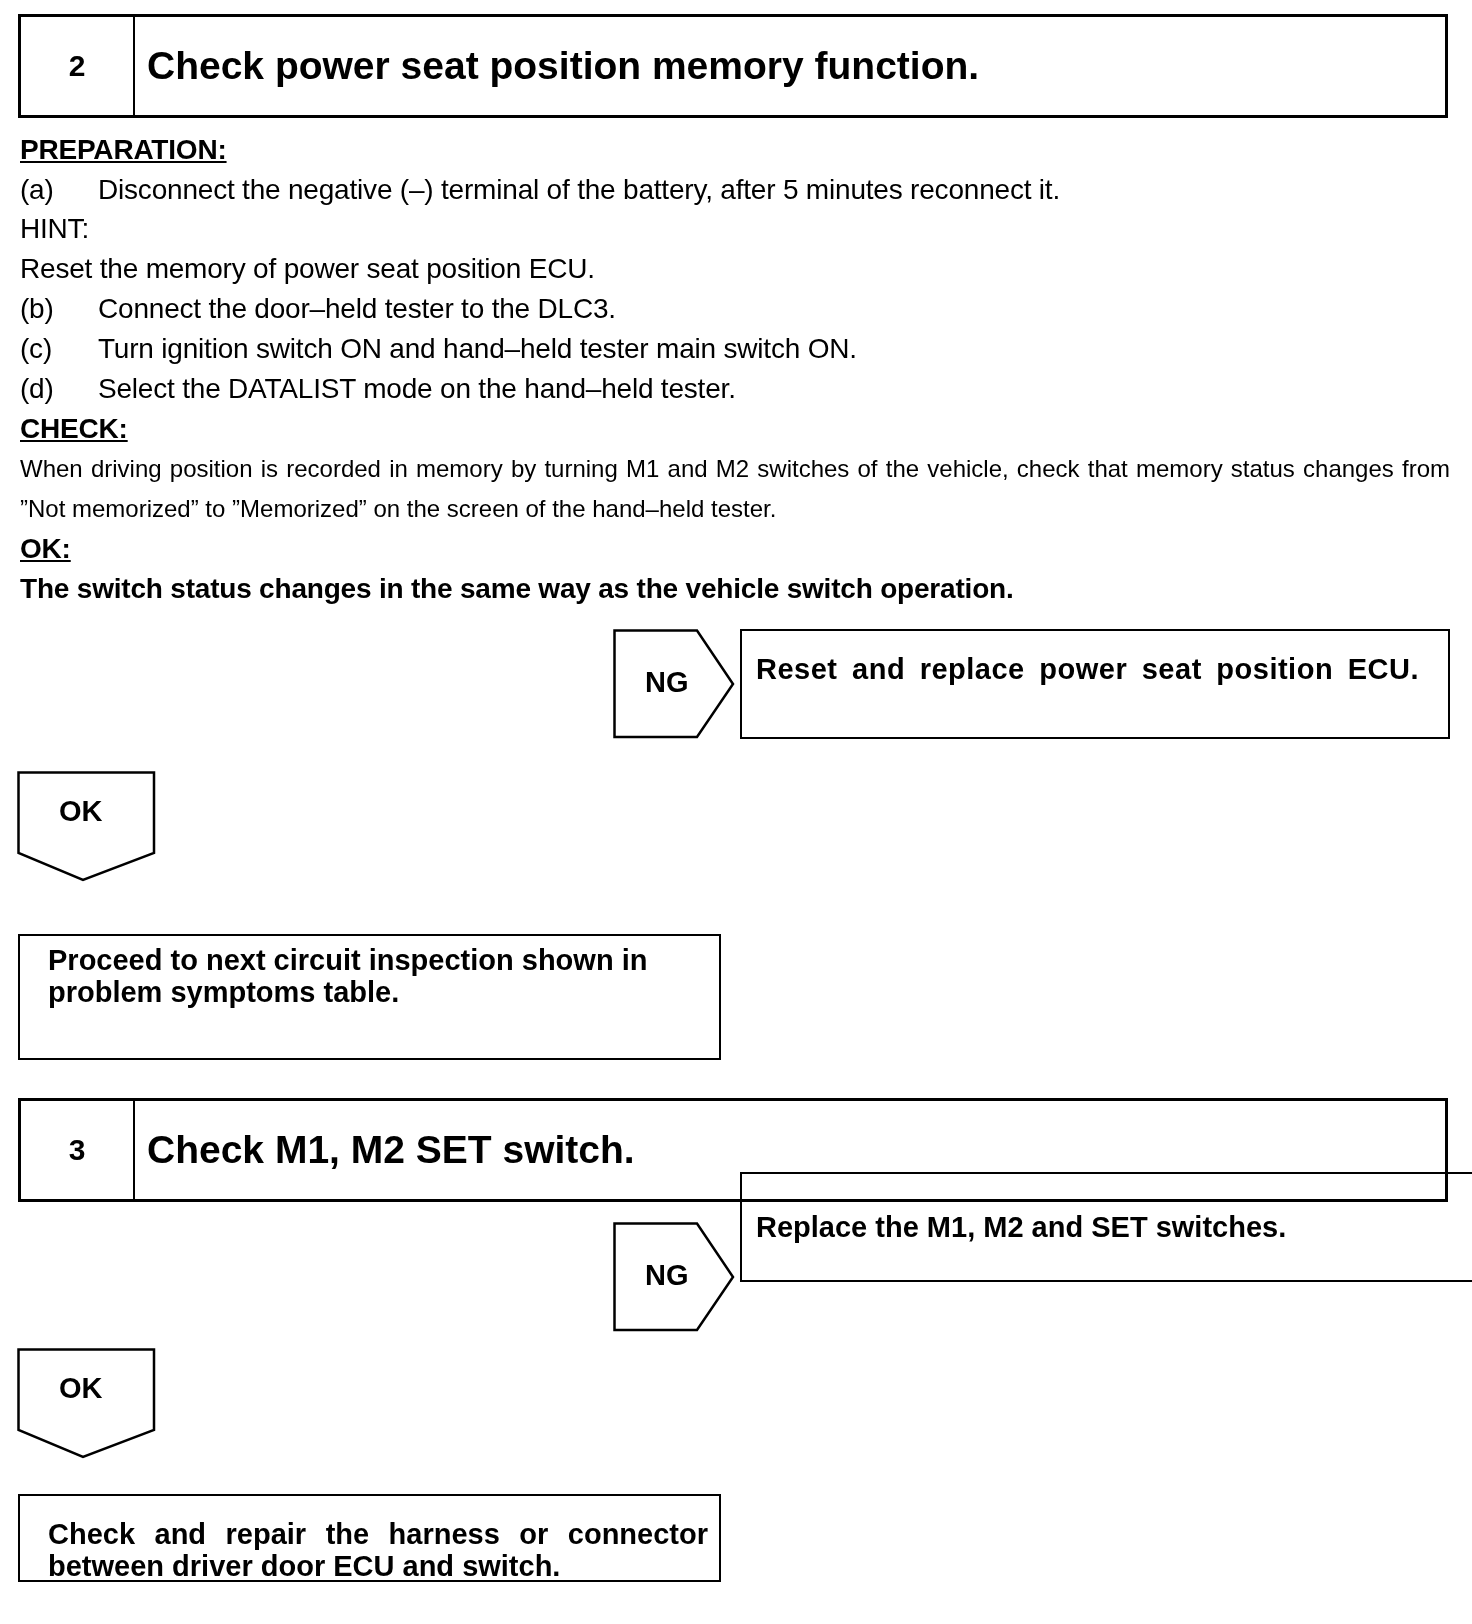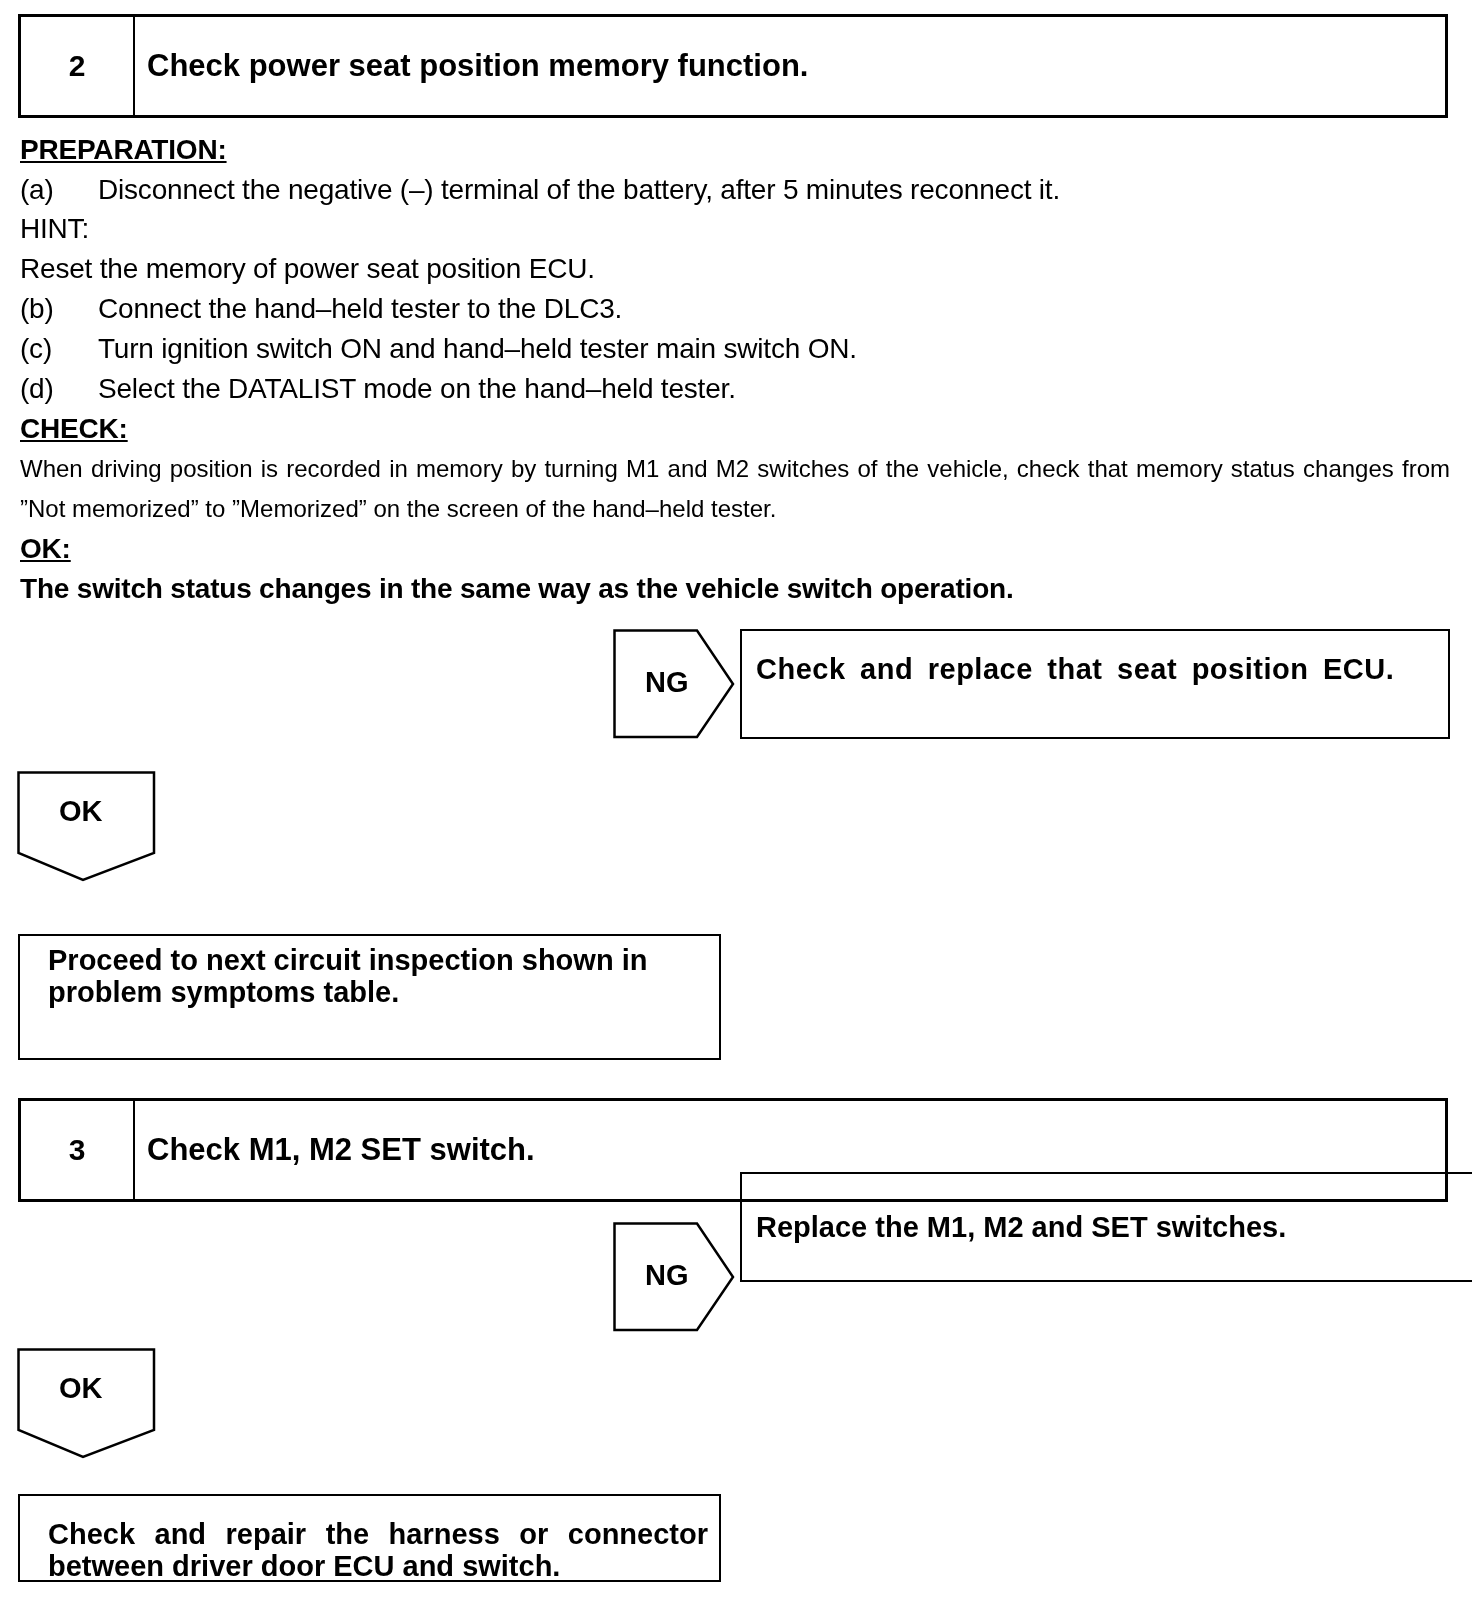--- a/index.html
+++ b/index.html
@@ -13,21 +13,21 @@
     }
     .stepnum {
       position: absolute; left: 0; top: 0; bottom: 0; width: 112px;
       border-right: 2px solid #000;
       display: flex; align-items: center; justify-content: center;
       font-weight: bold; font-size: 30px;
     }
     .steptitle {
       position: absolute; left: 126px; top: 0; bottom: 0;
       display: flex; align-items: center;
-      font-weight: bold; font-size: 31px;
+      font-weight: bold; font-size: 39px;
     }
     .line {
       position: absolute; left: 20px; font-size: 28px; line-height: 40px;
       white-space: nowrap; letter-spacing: -0.2px;
     }
     .line .lbl { display: inline-block; width: 78px; }
     .heading { font-weight: bold; text-decoration: underline; }
     .justify {
       position: absolute; left: 20px; width: 1430px; font-size: 24px; line-height: 40px;
       text-align: justify; text-align-last: left;
@@ -51,21 +51,21 @@
   <div class="steptitle">Check power seat position memory function.</div>
 </div>
 
 <div class="line heading" style="top:130px;">PREPARATION:</div>
 <div class="line" style="top:170px;">
   <span class="lbl">(a)</span><span>Disconnect the negative (–) terminal of the battery, after 5 minutes reconnect it.</span>
 </div>
 <div class="line" style="top:209px;">HINT:</div>
 <div class="line" style="top:249px;">Reset the memory of power seat position ECU.</div>
 <div class="line" style="top:289px;">
-  <span class="lbl">(b)</span><span>Connect the hand–held tester to the DLC3.</span>
+  <span class="lbl">(b)</span><span>Connect the door–held tester to the DLC3.</span>
 </div>
 <div class="line" style="top:329px;">
   <span class="lbl">(c)</span><span>Turn ignition switch ON and hand–held tester main switch ON.</span>
 </div>
 <div class="line" style="top:369px;">
   <span class="lbl">(d)</span><span>Select the DATALIST mode on the hand–held tester.</span>
 </div>
 
 <div class="line heading" style="top:409px;">CHECK:</div>
 <div class="justify" style="top:449px;">When driving position is recorded in memory by turning M1 and M2 switches of the vehicle, check that memory status changes from ”Not memorized” to ”Memorized” on the screen of the hand–held tester.</div>
@@ -73,21 +73,21 @@
 <div class="line heading" style="top:529px;">OK:</div>
 <div class="line boldline" style="top:569px;">The switch status changes in the same way as the vehicle switch operation.</div>
 
 <div class="pent" style="left:613px; top:629px; width:124px; height:110px;">
   <svg width="124" height="110">
     <polygon points="1.5,1.5 84,1.5 120,55 84,108 1.5,108" fill="#fff" stroke="#000" stroke-width="2.5"></polygon>
   </svg>
   <span style="left:32px; top:37px;">NG</span>
 </div>
 <div class="resultbox" style="left:740px; top:629px; width:710px; height:110px;">
-  <div style="position:absolute; left:14px; top:22px; white-space:nowrap; letter-spacing:0.5px; word-spacing:6px;">Check and replace that seat position ECU.</div>
+  <div style="position:absolute; left:14px; top:22px; white-space:nowrap; letter-spacing:0.5px; word-spacing:6px;">Reset and replace power seat position ECU.</div>
 </div>
 
 <div class="pent" style="left:17px; top:771px; width:140px; height:112px;">
   <svg width="140" height="112">
     <polygon points="1.5,1.5 137,1.5 137,82 66,109 1.5,82" fill="#fff" stroke="#000" stroke-width="2.5"></polygon>
   </svg>
   <span style="left:42px; top:24px;">OK</span>
 </div>
 <div class="resultbox" style="left:18px; top:934px; width:703px; height:126px;">
   <div style="position:absolute; left:28px; top:8px; width:660px; line-height:32px;">Proceed to next circuit inspection shown in problem symptoms table.</div>

